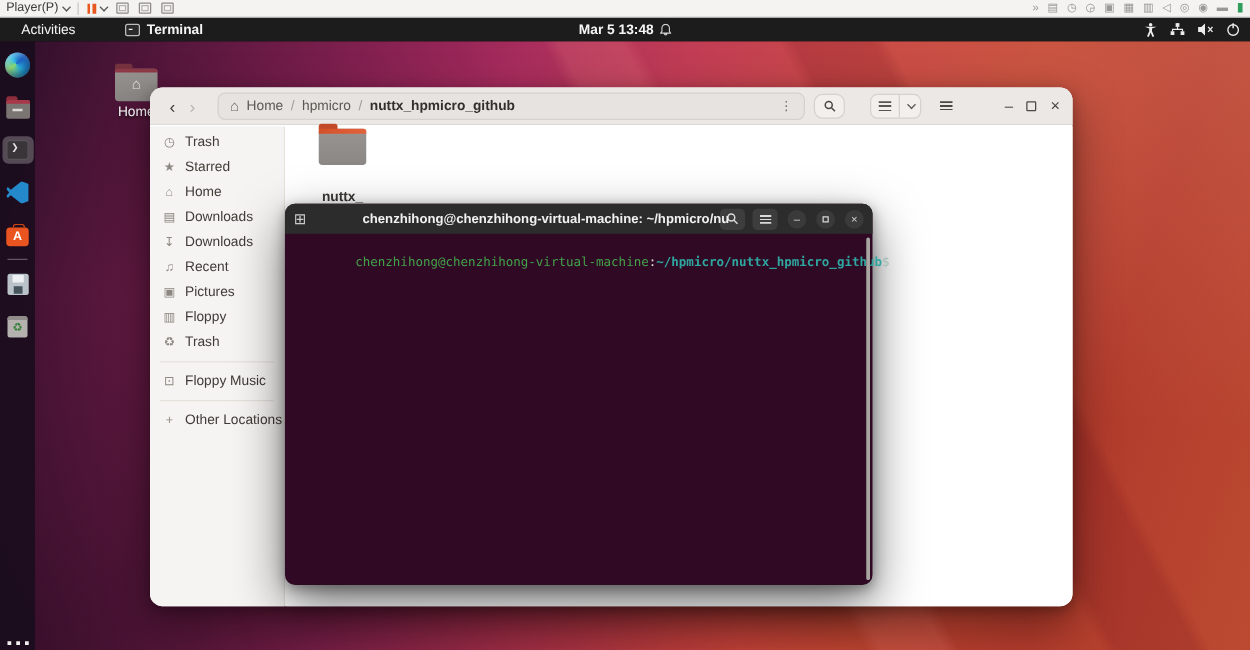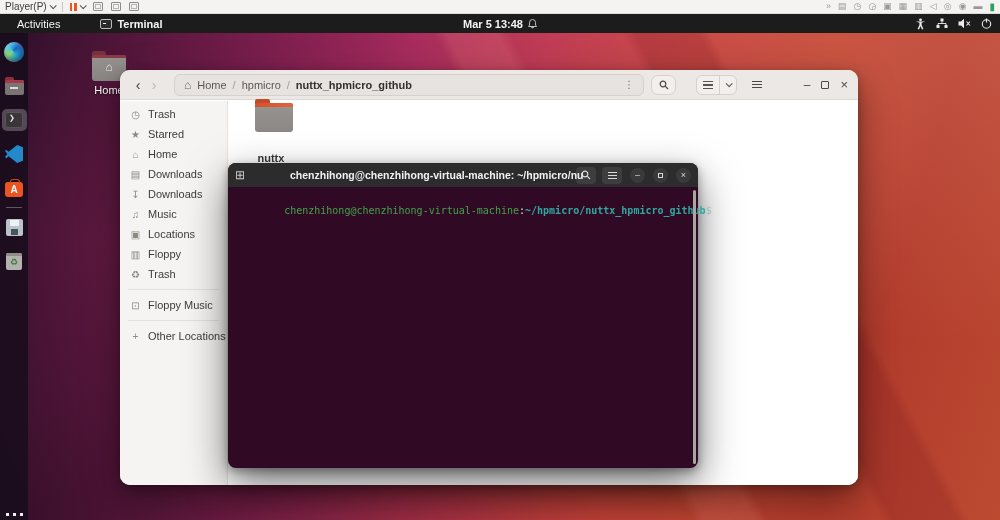--- a/index.html
+++ b/index.html
@@ -315,25 +315,25 @@
         <div class="sb-item">
           <span class="sb-icon">▤</span>
           <span>Downloads</span>
         </div>
         <div class="sb-item">
           <span class="sb-icon">↧</span>
           <span>Downloads</span>
         </div>
         <div class="sb-item">
           <span class="sb-icon">♫</span>
-          <span>Music</span>
+          <span>Recent</span>
         </div>
         <div class="sb-item">
           <span class="sb-icon">▣</span>
-          <span>Locations</span>
+          <span>Pictures</span>
         </div>
         <div class="sb-item">
           <span class="sb-icon">▥</span>
           <span>Floppy</span>
         </div>
         <div class="sb-item">
           <span class="sb-icon">♻</span>
           <span>Trash</span>
         </div>
         <div class="sb-sep"></div>

